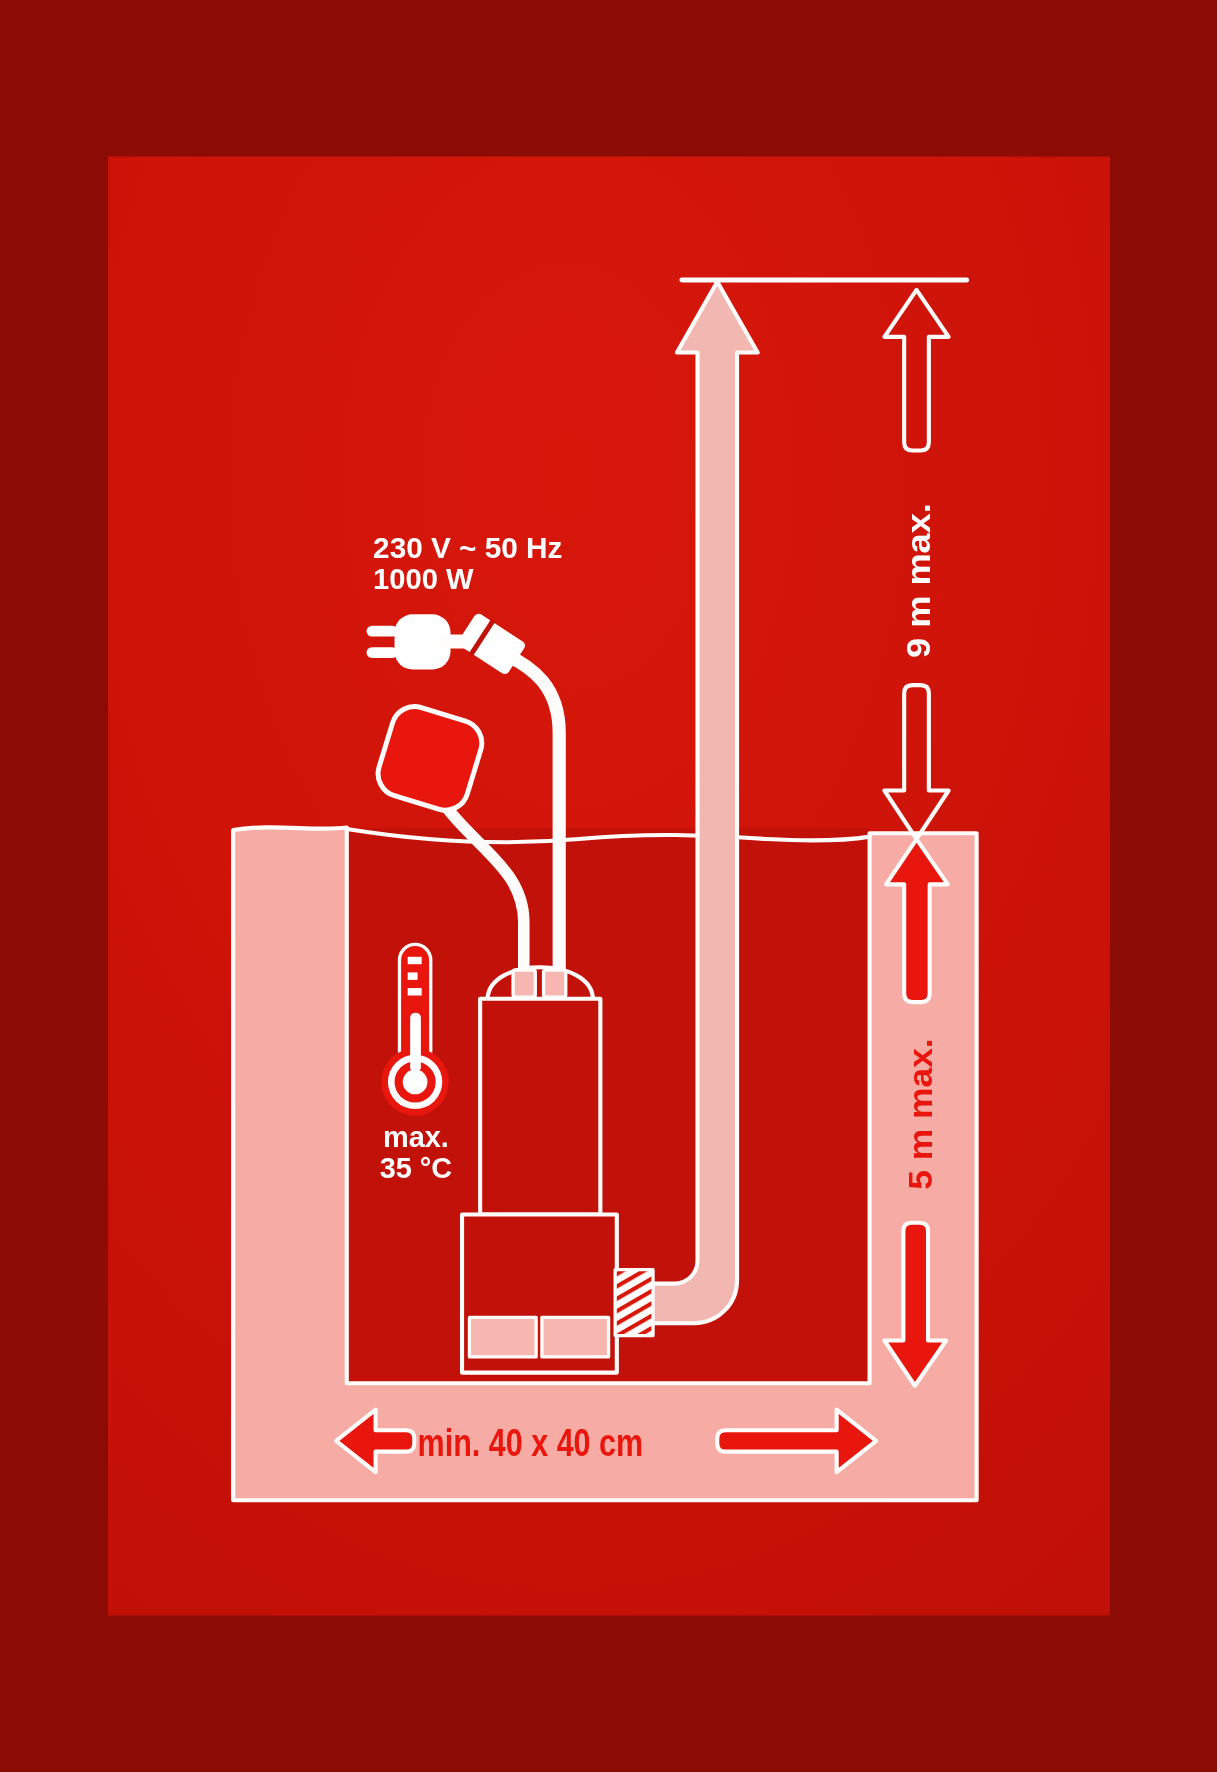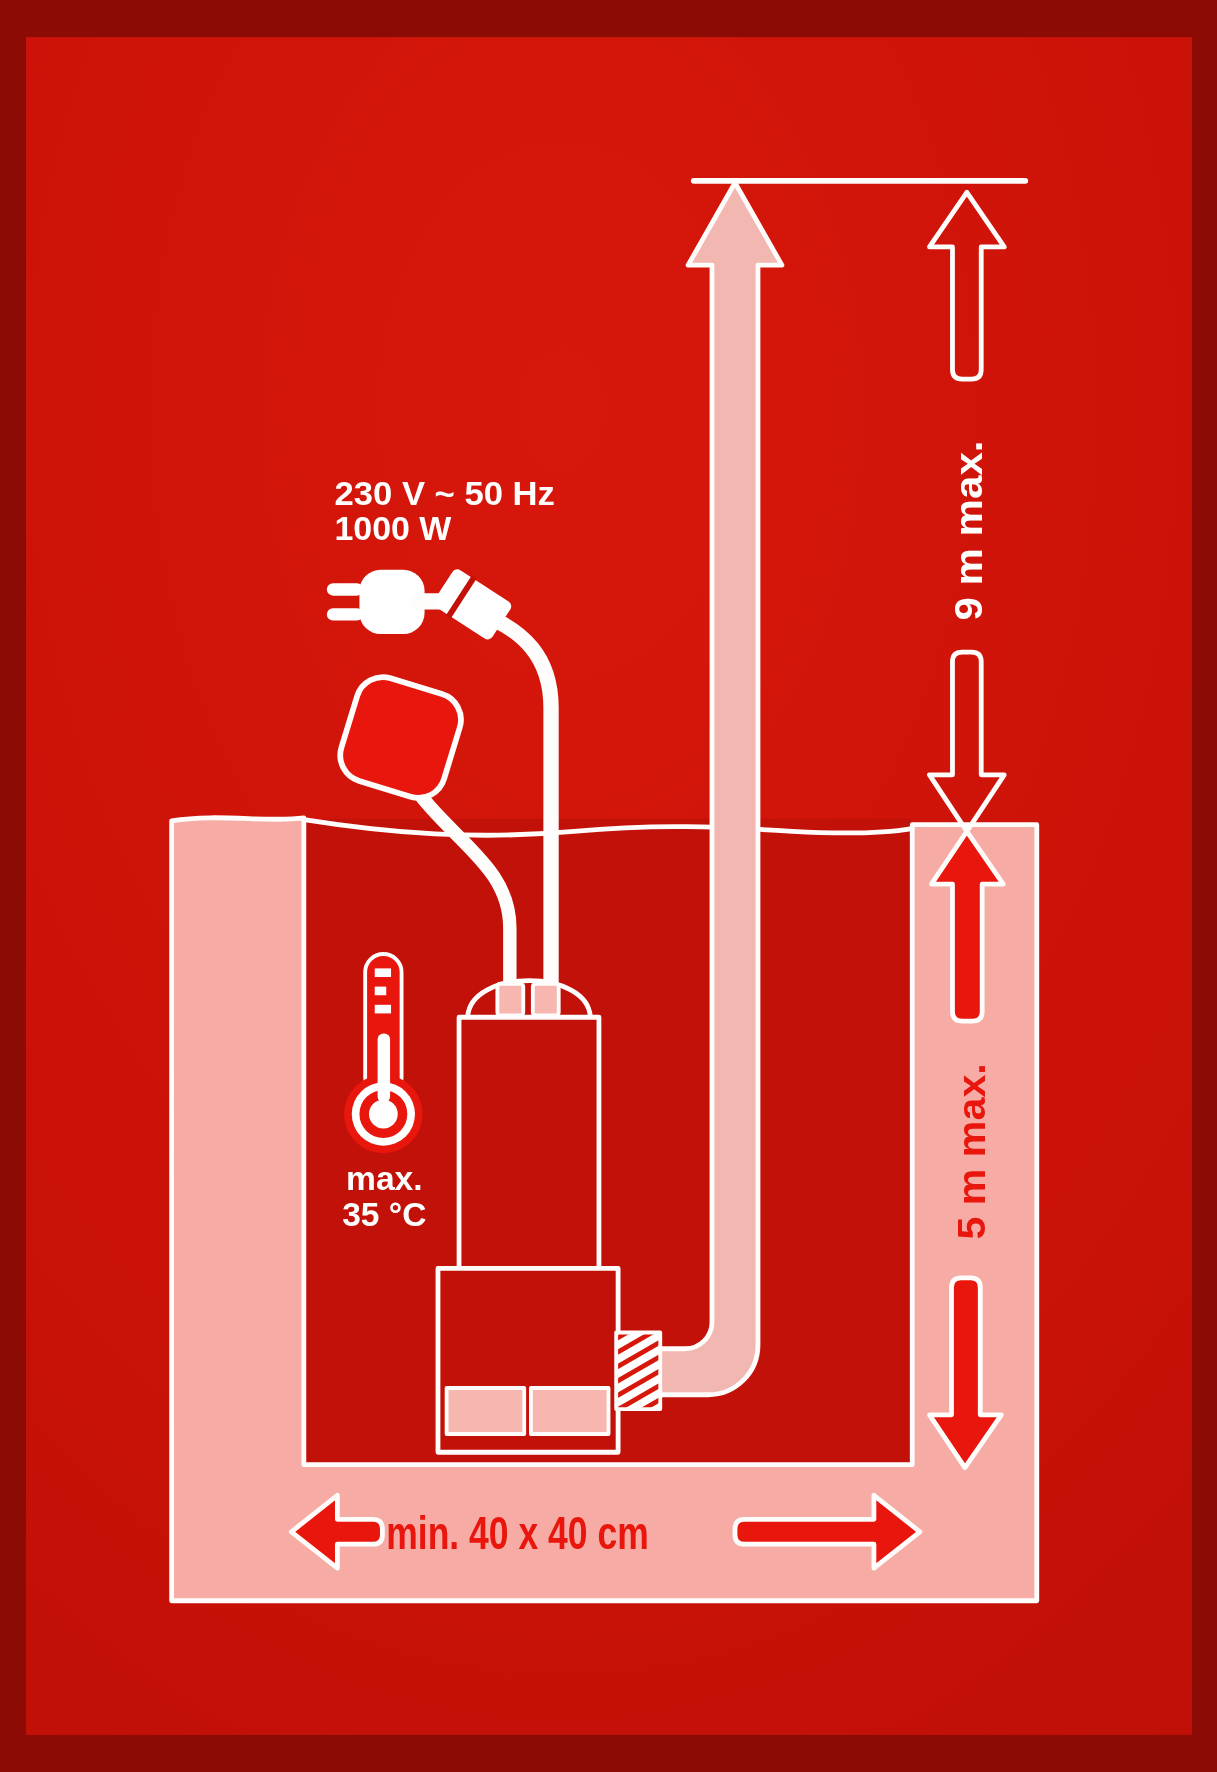--- a/index.html
+++ b/index.html
@@ -1,18 +1,18 @@
 <!DOCTYPE html>
 <html style="--background-red: #cb1208; --pit-interior-red: #c21108; --accent-red: #e9160d; --wall-pink: #f6aca4; --pipe-pink: #f2b7b1; --vent-pink: #f7b6b0; --outline-white: #ffffff;"><head>
 <meta charset="utf-8">
 <style>
   html,body{margin:0;padding:0;background:#8c0b04;}
   .canvas{
     position:relative;
-    width:1166px;height:1772px;
+    width:1002px;height:1772px;
     margin:0 auto;
     overflow:hidden;
     font-family:"Liberation Sans","DejaVu Sans",sans-serif;
   }
   svg{display:block;width:100%;height:100%;}
   .f-accent{fill:var(--accent-red,#e9160d);}
   .f-wall{fill:var(--wall-pink,#f6aca4);}
   .f-pipe{fill:var(--pipe-pink,#f2b7b1);}
   .f-vent{fill:var(--vent-pink,#f7b6b0);}
   .f-white{fill:#ffffff;}

